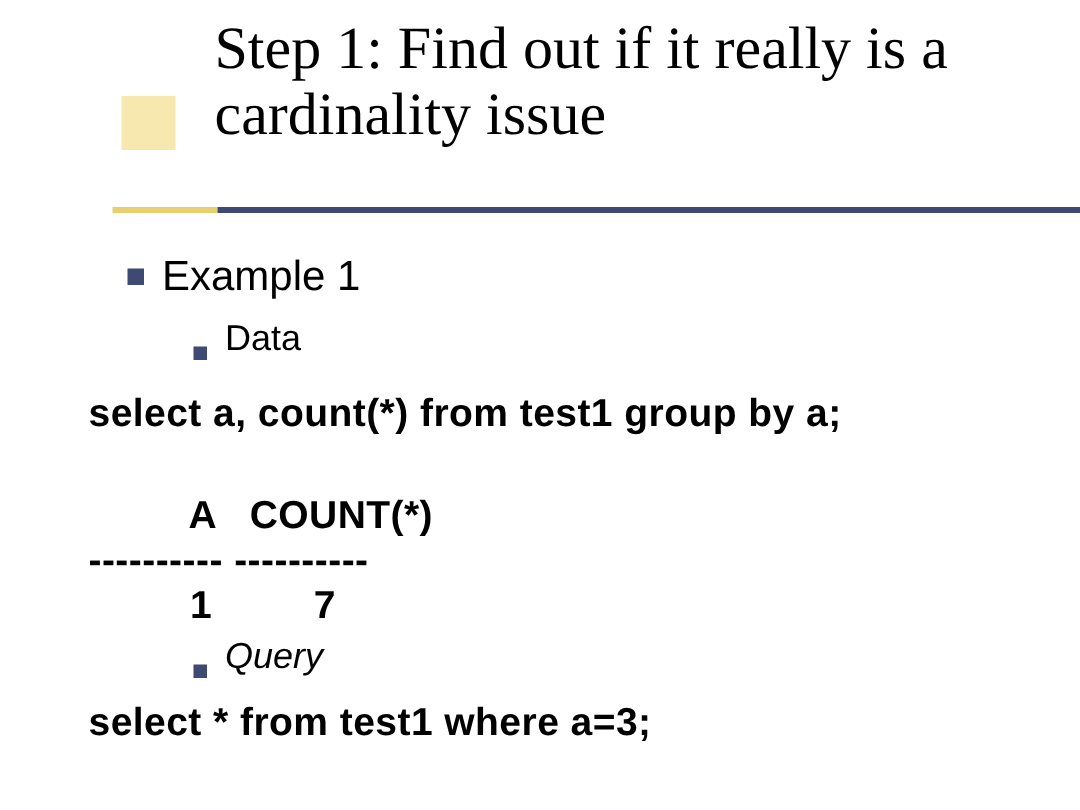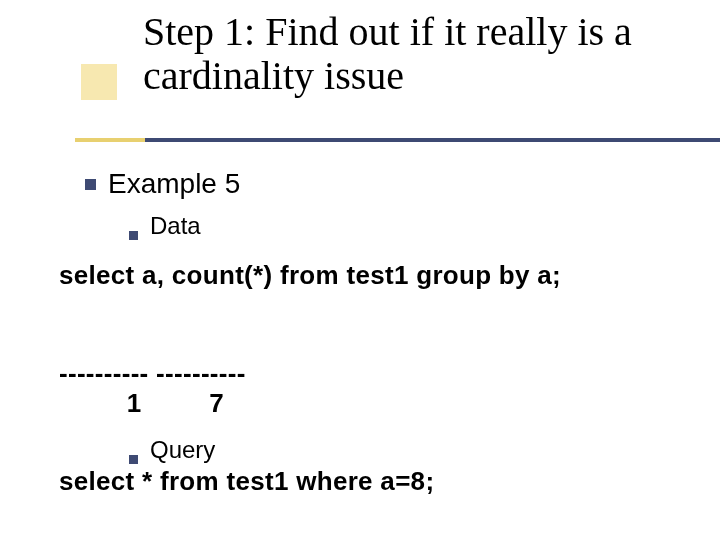--- a/index.html
+++ b/index.html
@@ -101,33 +101,34 @@
     <div class="title-text">Step 1: Find out if it really is a cardinality issue</div>
   </div>
 
   <div class="underline">
     <div class="seg1"></div>
     <div class="seg2"></div>
   </div>
 
   <div class="bullet-lvl1" style="top:168px;">
     <span class="bullet-box"></span>
-    <span>Example 5</span>
+    <span>Example 1</span>
   </div>
 
   <div class="bullet-lvl2" style="top:212px;">
     <span class="bullet-box small"></span>
     <span>Data</span>
   </div>
 
   <div class="code" style="top:260px;">select a, count(*) from test1 group by a;</div>
 
+  <div class="code" style="top:328px;">         A   COUNT(*)</div>
   <div class="code" style="top:358px;">---------- ----------</div>
   <div class="code" style="top:388px;">         1         7</div>
 
-  <div class="bullet-lvl2" style="top:436px;">
+  <div class="bullet-lvl2" style="top:424px;font-style:italic;">
     <span class="bullet-box small"></span>
     <span>Query</span>
   </div>
 
-  <div class="code" style="top:466px;">select * from test1 where a=8;</div>
+  <div class="code" style="top:466px;">select * from test1 where a=3;</div>
 
 </div>
 
 </body></html>

